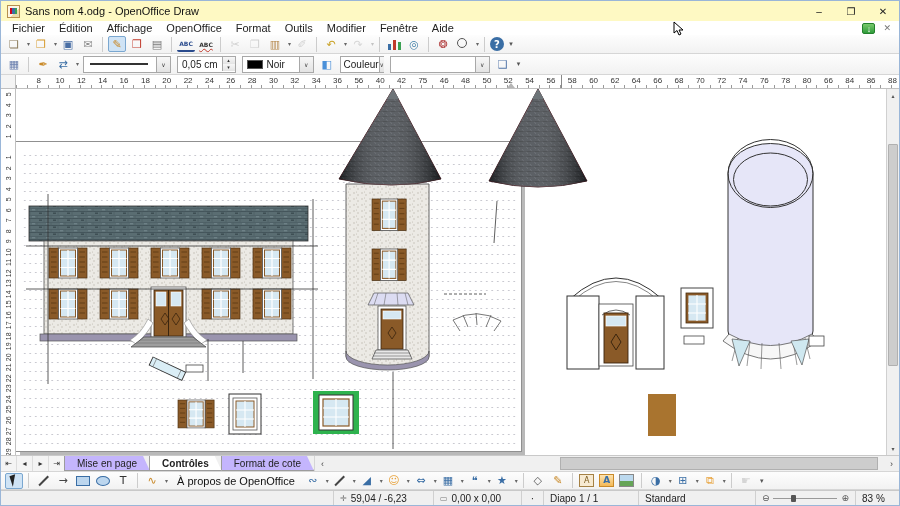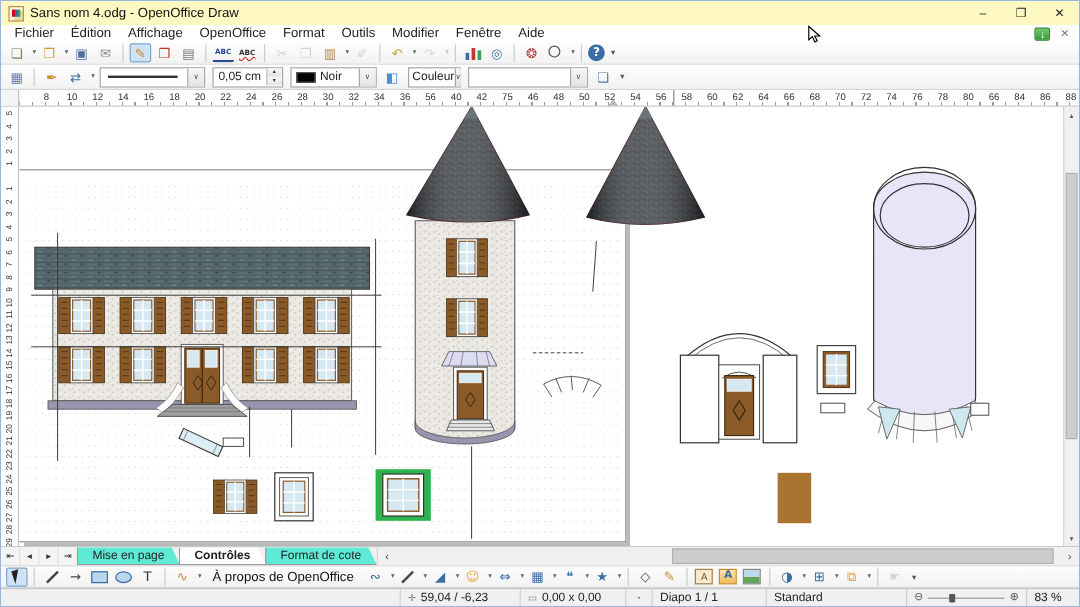--- a/index.html
+++ b/index.html
@@ -110,21 +110,21 @@
     color:#555; background:#f0f0f0; }
   #vthumb { position:absolute; left:1px; right:1px; top:55px; height:222px; background:#cdcdcd;
     border:1px solid #b0b0b0; border-radius:1px; }
   .scrbtn.bottom { position:absolute; bottom:0; left:0; right:0; }
 
   
   #tabrow { height:16px; flex:none; display:flex; align-items:stretch; background:#f0f0f0;
     border-top:1px solid #c9c9c9; font-size:10px; }
   .navbtn { width:16px; display:flex; align-items:center; justify-content:center; font-size:8px;
     color:#333; border-right:1px solid #ddd; background:#f4f4f4; }
-  .tab { padding:0 12px; display:flex; align-items:center; background:#5eead4;
+  .tab { padding:0 12px; display:flex; align-items:center; background:#c4b5fd;
     border:1px solid #9c9c9c; border-top:none; margin-left:-1px;
     clip-path:polygon(0 0, calc(100% - 7px) 0, 100% 100%, 0 100%); }
   .tab.active { background:#fff; font-weight:bold; z-index:2; }
   #hscroll { flex:1; position:relative; background:#f0f0f0; border-left:1px solid #d5d5d5; }
   #hscroll-left { position:absolute; left:0; top:0; bottom:0; width:15px; display:flex;
     align-items:center; justify-content:center; font-size:9px; color:#444; }
   #hthumb { position:absolute; left:245px; width:318px; top:1px; bottom:1px; background:#cdcdcd;
     border:1px solid #b0b0b0; }
   #hscroll-right { position:absolute; right:0; top:0; bottom:0; width:15px; display:flex;
     align-items:center; justify-content:center; font-size:9px; color:#444; }

